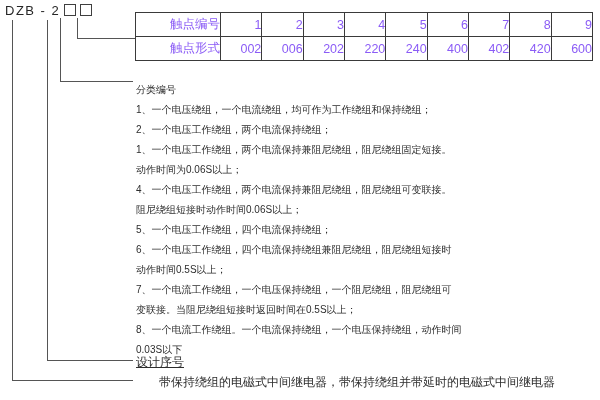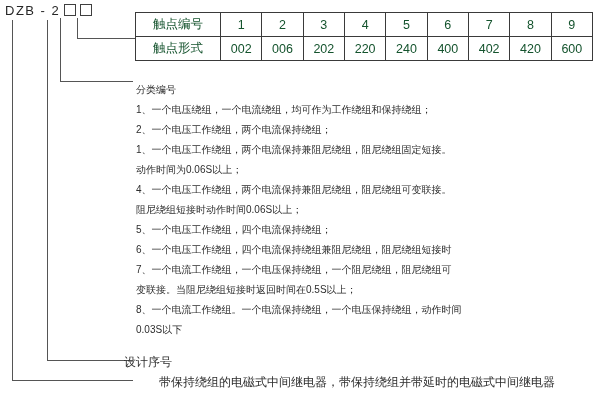--- a/index.html
+++ b/index.html
@@ -17,30 +17,30 @@
     display:inline-block;width:10px;height:10px;
     border:1.5px solid #3f3f3f;margin-left:4px;letter-spacing:0;
   }
   .ln{position:absolute;background:#555555;}
   .contact-table{
     position:absolute;left:135px;top:12px;width:458px;
     border-collapse:collapse;table-layout:fixed;
   }
   .contact-table td,.contact-table th{
     border:1.5px solid #3a3a3a;height:23px;padding:0;
-    font-size:12.5px;font-weight:normal;text-align:center;
-    color:#14532d;overflow:hidden;white-space:nowrap;
+    font-size:12.5px;font-weight:normal;text-align:right;
+    color:#8b5cf6;overflow:hidden;white-space:nowrap;
   }
   .contact-table .rowhead{width:84px;}
   .class-block{
     position:absolute;left:136px;top:80px;width:462px;
     font-size:10px;line-height:20px;white-space:nowrap;color:#2d2d2d;
   }
   .label-line{position:absolute;font-size:12px;line-height:14px;white-space:nowrap;color:#2d2d2d;}
-  .design-serial{left:124px;top:355px;}
+  .design-serial{left:136px;top:355px;text-decoration:underline;}
   .relay-desc{left:137px;top:375px;margin-left:22px;}
 </style>
 </head>
 <body>
 
 <div class="canvas">
 
   <div class="model-code">
     <span>DZB - 2</span>
     <span class="ph-box"></span>
@@ -91,20 +91,21 @@
   <div class="class-block">
     <div>分类编号</div>
     <div>1、一个电压绕组，一个电流绕组，均可作为工作绕组和保持绕组；</div>
     <div>2、一个电压工作绕组，两个电流保持绕组；</div>
     <div>1、一个电压工作绕组，两个电流保持兼阻尼绕组，阻尼绕组固定短接。</div>
     <div>动作时间为0.06S以上；</div>
     <div>4、一个电压工作绕组，两个电流保持兼阻尼绕组，阻尼绕组可变联接。</div>
     <div>阻尼绕组短接时动作时间0.06S以上；</div>
     <div>5、一个电压工作绕组，四个电流保持绕组；</div>
     <div>6、一个电压工作绕组，四个电流保持绕组兼阻尼绕组，阻尼绕组短接时</div>
+    <div>动作时间0.5S以上；</div>
     <div>7、一个电流工作绕组，一个电压保持绕组，一个阻尼绕组，阻尼绕组可</div>
     <div>变联接。当阻尼绕组短接时返回时间在0.5S以上；</div>
     <div>8、一个电流工作绕组。一个电流保持绕组，一个电压保持绕组，动作时间</div>
     <div>0.03S以下</div>
   </div>
 
   <div class="label-line design-serial">设计序号</div>
 
   <div class="label-line relay-desc">带保持绕组的电磁式中间继电器，带保持绕组并带延时的电磁式中间继电器</div>
 

